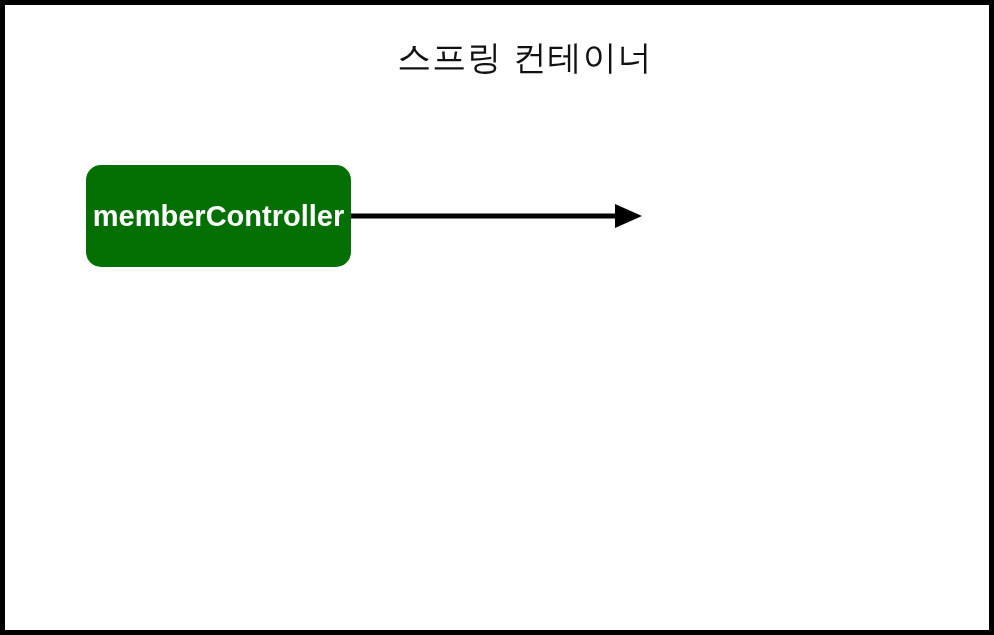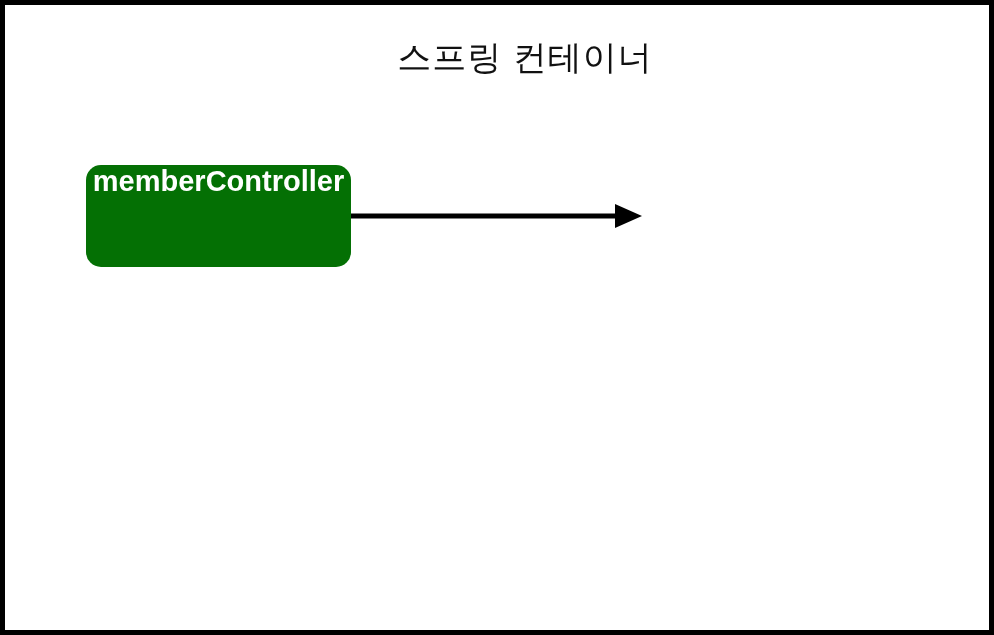--- a/index.html
+++ b/index.html
@@ -29,20 +29,21 @@
     color: #111111;
     user-select: none;
     padding-left: 28px;
   }
   .node {
     position: absolute;
     box-sizing: border-box;
     background: var(--node-fill, #047004);
     border-radius: 15px;
     display: flex;
+    align-items: center;
     justify-content: center;
   }
   .node-label {
     color: var(--node-text, #ffffff);
     font-size: 29px;
     font-weight: bold;
     white-space: nowrap;
   }
   .node-controller {
     left: 81px;

